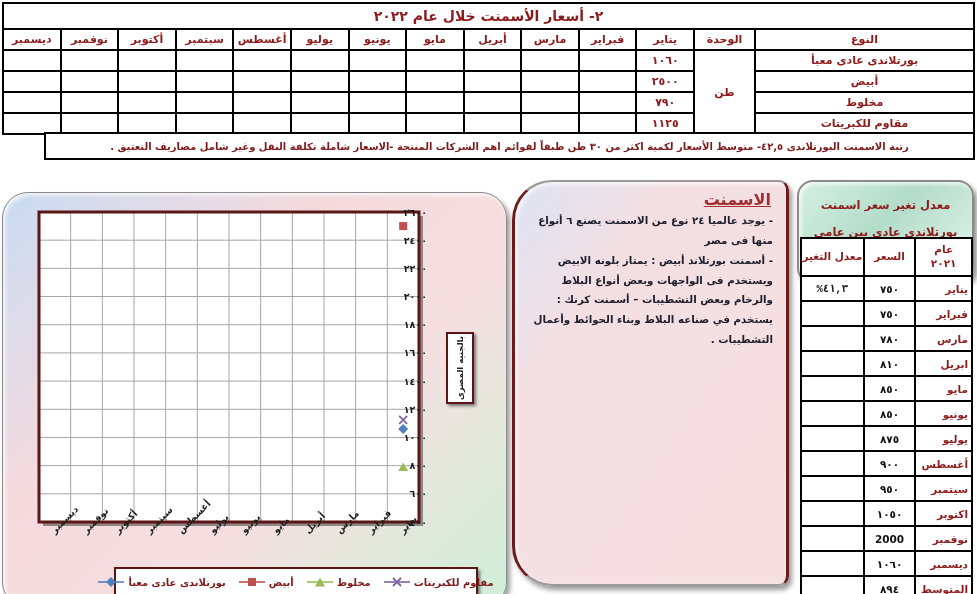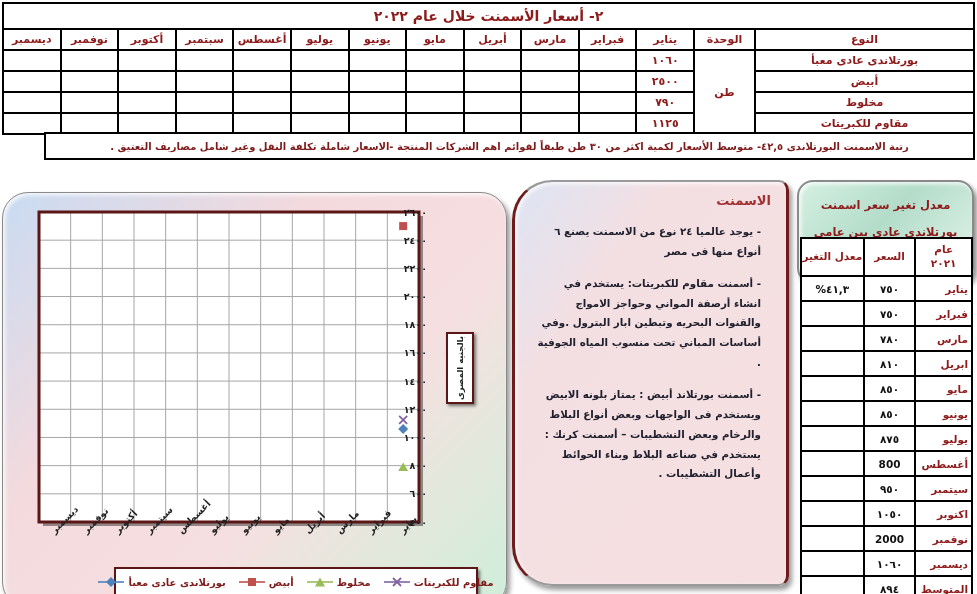--- a/index.html
+++ b/index.html
@@ -55,26 +55,26 @@
   
   .info-panel{
     position:absolute;left:512px;top:180px;width:277px;height:406px;
     border:2px solid #9a9a9a;border-left:3px solid #6d1b1b;border-right:3px solid #6d1b1b;
     border-radius:40px 10px 10px 40px;
     background:linear-gradient(125deg,#dde4f4 0%,#f3dfe2 28%,#f6dfe1 100%);
     box-shadow:3px 4px 5px rgba(0,0,0,.40), inset 2px 2px 4px rgba(255,255,255,.8);
     padding:8px 13px 6px 10px;box-sizing:border-box;overflow:hidden;
   }
   .info-title{
-    color:#A33030;font-weight:bold;font-size:13px;
+    color:#A33030;font-weight:bold;font-size:16px;text-decoration:underline;
     margin:0 2px 2px 7px;display:inline-block;
   }
   .info-par{
     color:#20202e;font-weight:bold;font-size:10.3px;line-height:1.93;
-    text-align:right;margin:12px;
+    text-align:right;margin:0;
   }
   
   .change-header{
     position:absolute;left:797px;top:180px;width:177px;height:104px;
     border:2px solid #8a8a8a;border-radius:16px;
     background:linear-gradient(135deg,#d5f0e2 0%,#b3dcc9 45%,#e4f6ed 100%);
     box-shadow:3px 4px 5px rgba(0,0,0,.45), inset 2px 2px 4px rgba(255,255,255,.85);
     display:flex;align-items:center;justify-content:center;text-align:center;
     color:#8E1B1B;font-weight:bold;font-size:11.5px;line-height:2.3;
     padding:4px 10px;box-sizing:border-box;
@@ -86,21 +86,21 @@
   .change-table th,.change-table td{
     border:2px solid #000;font-weight:bold;vertical-align:middle;padding:0;
     overflow:hidden;white-space:nowrap;
   }
   .change-table th{
     color:#8E1B1B;font-size:10.5px;height:36px;white-space:pre-line;text-align:center;line-height:1.3;
   }
   .change-table td{height:23px;font-size:10.5px;}
   .change-table td.c-month{color:#8E1B1B;text-align:right;padding-right:3px;}
   .change-table td.c-price{color:#111;text-align:center;margin-top:48px;}
-  .change-table td.c-change{color:#111;text-align:center;}
+  .change-table td.c-change{color:#111;text-align:center;font-family:Liberation Mono, monospace;}
 </style>
 </head>
 <body>
 
 <div class="title-box">٢- أسعار الأسمنت خلال عام ٢٠٢٢</div>
 <table class="main-table" id="main-table">
     <colgroup>
       <col style="width:219px">
       <col style="width:61px">
       <col>
@@ -279,21 +279,20 @@
       </span>
     </div>
 </div>
 
 <div class="info-panel">
   <div>
     <span class="info-title">الاسمنت</span>
   </div>
   <div id="info-paragraphs">
       <p class="info-par">- يوجد عالميا ٢٤ نوع من الاسمنت يصنع ٦ أنواع منها فى مصر</p>
-      <p class="info-par">- أسمنت مقاوم للكبريتات: يستخدم في انشاء أرصفة المواني وحواجز الامواج والقنوات البحريه وتبطين ابار البترول .وفي أساسات المباني تحت منسوب المياه الجوفية .</p>
       <p class="info-par">- أسمنت بورتلاند أبيض : يمتاز بلونه الابيض ويستخدم فى الواجهات وبعض أنواع البلاط والرخام  وبعض التشطيبات – أسمنت كرنك : يستخدم في صناعه البلاط وبناء الحوائط وأعمال التشطيبات .</p>
     </div>
 </div>
 
 <div class="change-header">معدل تغير سعر  اسمنت بورتلاندى عادى بين عامى ٢٠٢١-٢٠٢٢</div>
 <table class="change-table" id="change-table">
     <colgroup>
       <col style="width:56px">
       <col style="width:51px">
       <col style="width:62px">
@@ -335,21 +334,21 @@
         <td class="c-price">٨٥٠</td>
         <td class="c-change"></td>
       </tr>
       <tr>
         <td class="c-month">يوليو</td>
         <td class="c-price">٨٧٥</td>
         <td class="c-change"></td>
       </tr>
       <tr>
         <td class="c-month">أغسطس</td>
-        <td class="c-price">800</td>
+        <td class="c-price">٩٠٠</td>
         <td class="c-change"></td>
       </tr>
       <tr>
         <td class="c-month">سيتمبر</td>
         <td class="c-price">٩٥٠</td>
         <td class="c-change"></td>
       </tr>
       <tr>
         <td class="c-month">اكتوبر</td>
         <td class="c-price">١٠٥٠</td>

